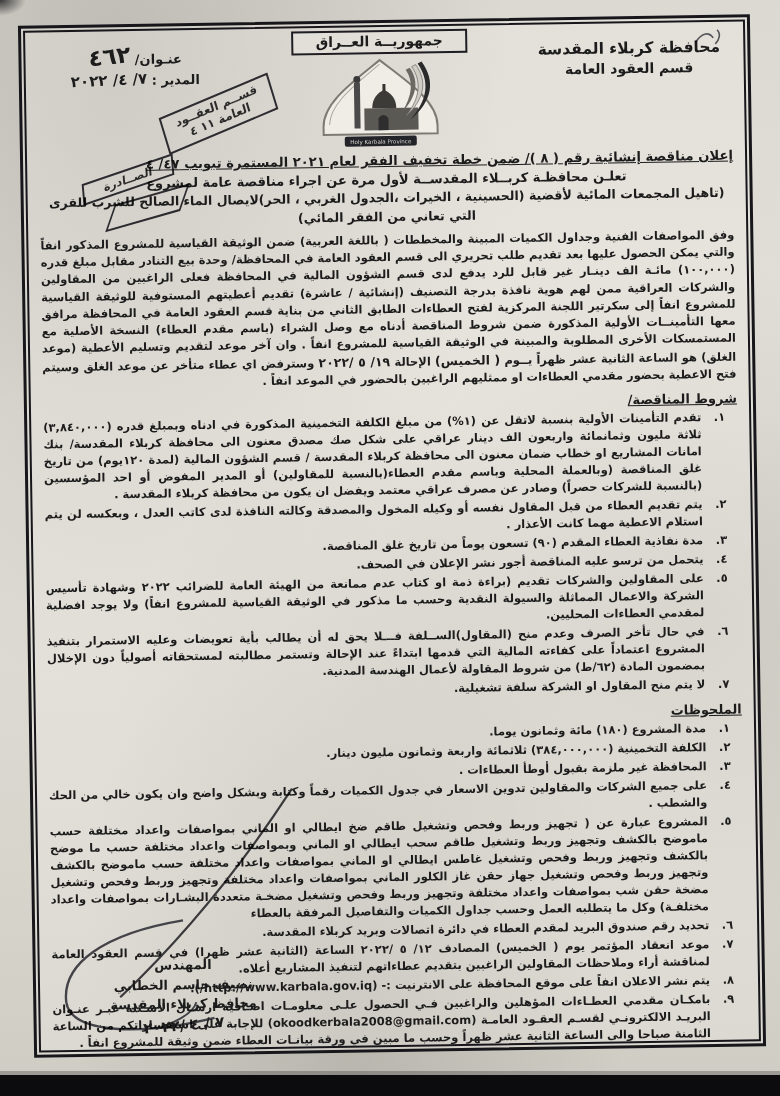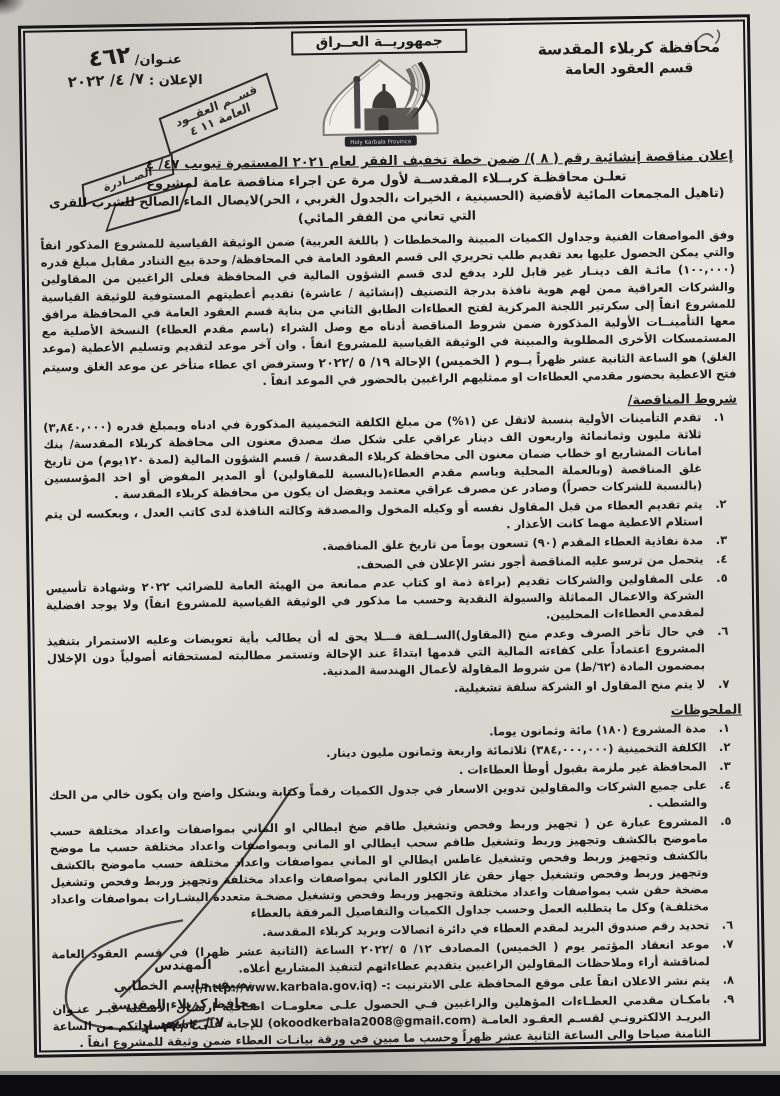--- a/index.html
+++ b/index.html
@@ -115,21 +115,21 @@
           </svg>
         </div>
       </div>
 
       <div class="hdr-meta">
         <div class="row">
           <span>عنـوان/</span>
           <span class="hand-big">٤٦٢</span>
         </div>
         <div class="row">
-          <span>الإعلان :</span>
+          <span>المدير :</span>
           <span class="hand-date">٧/ ٤/ ٢٠٢٢</span>
         </div>
       </div>
 
       <div class="stamp">
         <div class="box">
           <div>قســم العقــود</div>
           <div class="x2">
             <span>العامة</span>
             <span class="hand">١١  ٤</span>

